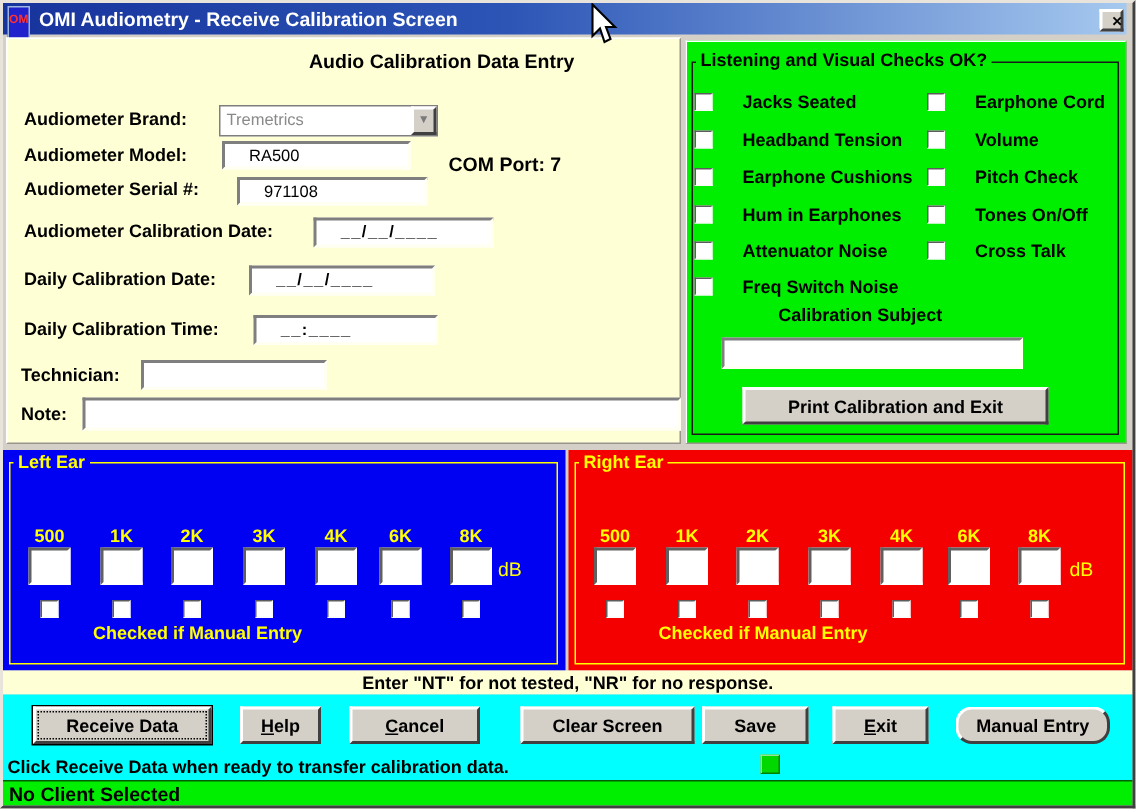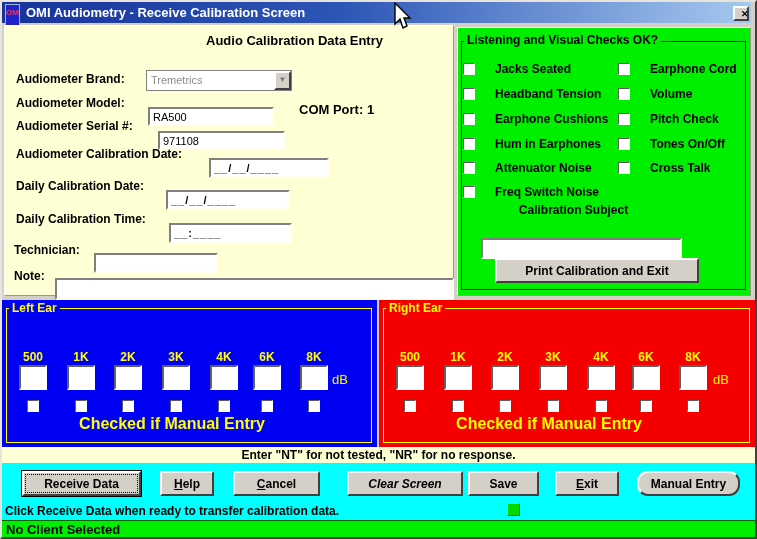--- a/index.html
+++ b/index.html
@@ -21,21 +21,21 @@
     border:1px solid #9db6e0; box-sizing:border-box; }
   #title-text { left:24px; top:0; line-height:21px; color:#fff; font-weight:bold; font-size:13px; white-space:nowrap; }
   #close-btn { left:731px; top:4px; width:16px; height:15px; background:#d4d0c8;
     border:2px solid; border-color:#fff #404040 #404040 #fff;
     font-weight:bold; font-size:9px; line-height:11px; text-align:center; color:#000; }
 
   
   #entry-panel { left:4px; top:25px; width:450px; height:271px; background:#ffffd6;
     border:1px solid; border-color:#fff #9a968e #9a968e #fff; }
   .tinput { position:absolute; background:#fff; border:2px solid; border-color:#7f7f7f #fffff2 #fffff2 #7f7f7f;
-    font:11px "Liberation Sans",sans-serif; color:#000; padding:1px 3px; box-sizing:border-box;margin-top:13px; }
+    font:11px "Liberation Sans",sans-serif; color:#000; padding:1px 16px; box-sizing:border-box; }
   .mask { font-weight:bold; letter-spacing:1px; }
 
   
   #brand-combo { left:141px; top:44px; width:146px; height:21px; background:#fff;
     border:1px solid #7f7f7f; }
   #brand-combo .val { position:absolute; left:4px; top:3px; font-size:11px; color:#8a8a8a; }
   #brand-combo .dd { position:absolute; right:0; top:0; width:17px; height:19px; background:#d4d0c8;
     border:2px solid; border-color:#fff #404040 #404040 #fff; box-sizing:border-box;
     color:#7a7a7a; font-size:8px; text-align:center; line-height:14px; }
 
@@ -61,22 +61,22 @@
   .ear-title { position:absolute; left:7px; top:1px; padding:0 3px; color:#ffff00; font-weight:bold; font-size:12px; z-index:2; }
   #left-ear-panel .ear-title { background:#0000f2; }
   #right-ear-panel .ear-title { background:#f50000; }
   .freq-col { position:absolute; top:0; width:28px; height:147px; }
   .freq-label { position:absolute; top:50px; width:28px; text-align:center; color:#ffff00; font-weight:bold; font-size:12px; }
   .freq-input { position:absolute; top:65px; left:0; width:28px; height:25px; background:#fff;
     border:2px solid; border-color:#606060 #fff #fff #606060; box-sizing:border-box;
     font:11px "Liberation Sans",sans-serif; text-align:center; padding:0; }
   .freq-check { position:absolute; top:100px; left:8px; }
   .db-label { position:absolute; left:330px; top:72px; color:#ffff00; font-weight:normal; font-size:13px; }
-  .manual-label { position:absolute; left:60px; top:115px; width:220px; text-align:center;
-    color:#ffff00; font-weight:bold; font-size:16px; }
+  .manual-label { position:absolute; left:60px; top:115px; width:220px; text-align:left;
+    color:#ffff00; font-weight:bold; font-size:12px; }
 
   
   #instruction-strip { left:2px; top:447px; width:753px; height:16px; background:#ffffd6;
     text-align:center; font-weight:bold; font-size:12px; line-height:16px; }
   #button-strip { left:2px; top:463px; width:753px; height:57px; background:#00ffff; }
   .btn { position:absolute; top:8px; height:25px; background:#d4d0c8;
     border:2px solid; border-color:#fff #404040 #404040 #fff;
     font:bold 12px "Liberation Sans",sans-serif; color:#000; text-align:center; padding:0; box-sizing:border-box; }
   .btn .u { text-decoration:underline; }
   .btn-focus { box-shadow:0 0 0 1px #000; outline:1px dotted #000; outline-offset:-4px; }
@@ -109,21 +109,21 @@
     <span class="val">Tremetrics</span>
     <span class="dd">▼</span>
   </div>
 
   <div class="abs lbl" style="left:11px; top:70px;">Audiometer Model:</div>
   <input class="tinput" style="left: 143px; top: 68px; width: 126px; height: 19px;" value="RA500">
 
   <div class="abs lbl" style="left:11px; top:93px;">Audiometer Serial #:</div>
   <input class="tinput" style="left: 153px; top: 92px; width: 127px; height: 19px;" value="971108">
 
-  <div class="abs lbl" style="left:294px; top:76px; font-size:13px;">COM Port: 1</div>
+  <div class="abs lbl" style="left:294px; top:76px; font-size:13px;">COM Port: 7</div>
 
   <div class="abs lbl" style="left:11px; top:121px;">Audiometer Calibration Date:</div>
   <input class="tinput mask" style="left: 204px; top: 119px; width: 120px; height: 20px;" value="__/__/____">
 
   <div class="abs lbl" style="left:11px; top:153px;">Daily Calibration Date:</div>
   <input class="tinput mask" style="left: 161px; top: 151px; width: 124px; height: 20px;" value="__/__/____">
 
   <div class="abs lbl" style="left:11px; top:186px;">Daily Calibration Time:</div>
   <input class="tinput mask" style="left: 164px; top: 184px; width: 123px; height: 20px;" value="__:____">
 
@@ -238,21 +238,21 @@
   <span class="db-label" style="left:334px">dB</span>
   <div class="manual-label">Checked if Manual Entry</div>
 </div>
 
 <div id="instruction-strip" class="abs">Enter "NT" for not tested, "NR" for no response.</div>
 
 <div id="button-strip" class="abs">
   <button class="btn btn-focus" style="left:20px; width:119px;"><span>Receive Data</span><span class="u"></span><span></span></button>
   <button class="btn" style="left:158px; width:54px;"><span></span><span class="u">H</span><span>elp</span></button>
   <button class="btn" style="left:231px; width:87px;"><span></span><span class="u">C</span><span>ancel</span></button>
-  <button class="btn" style="left:345px; width:116px;font-style:italic;"><span>Clear Screen</span><span class="u"></span><span></span></button>
+  <button class="btn" style="left:345px; width:116px;"><span>Clear Screen</span><span class="u"></span><span></span></button>
   <button class="btn" style="left:466px; width:71px;"><span>Save</span><span class="u"></span><span></span></button>
   <button class="btn" style="left:553px; width:64px;"><span></span><span class="u">E</span><span>xit</span></button>
   <button class="btn" style="left:635px; width:103px;border-radius:11px;"><span>Manual Entry</span><span class="u"></span><span></span></button>
   <div id="status-msg">Click Receive Data when ready to transfer calibration data.</div>
   <div id="ready-square"></div>
 </div>
 
 <div id="client-strip" class="abs">
   <div class="lbl">No Client Selected</div>
 </div>

